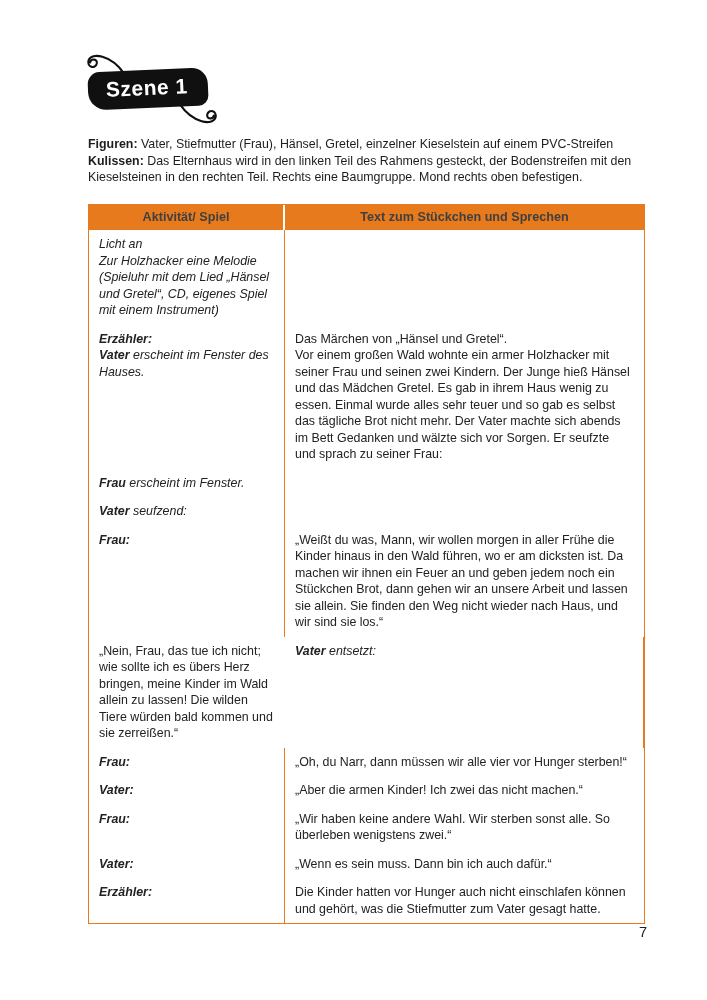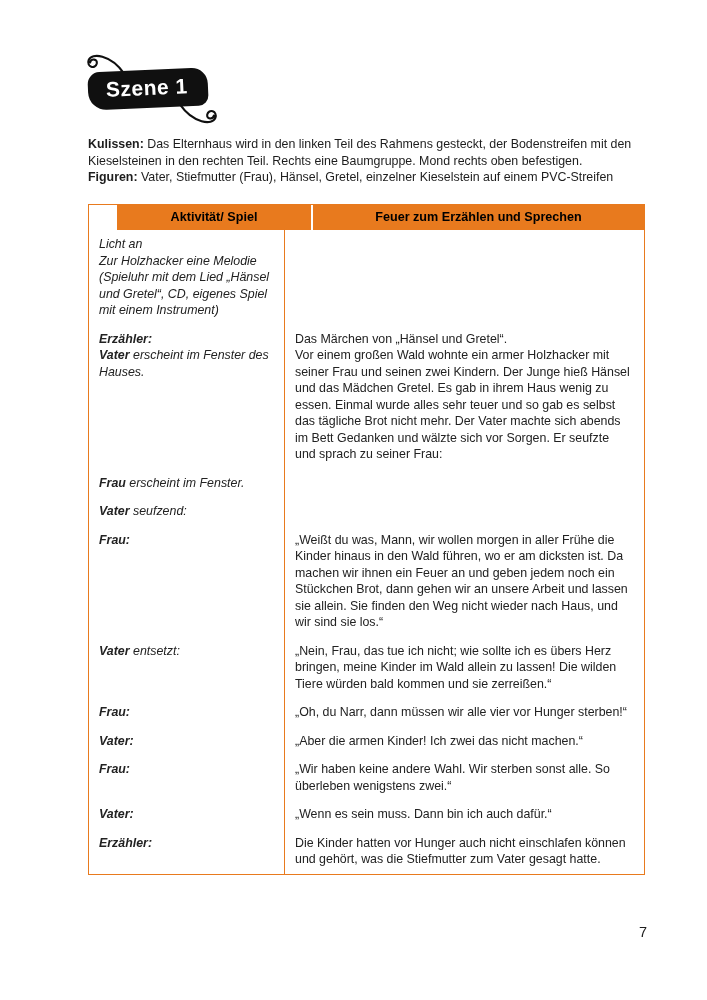--- a/index.html
+++ b/index.html
@@ -36,21 +36,21 @@
   }
   .intro p { margin: 0; }
 
   
   .script-table {
     position: absolute; left: 88px; top: 204px; width: 557px;
     border: 1px solid #E87A1E;
   }
   .thead {
     display: grid; grid-template-columns: 196px 1fr;
-    background: #E87A1E; color: #000000; margin-left: 28px;
+    background: #E87A1E; color: #404040;
   }
   .hcell {
     text-align: center; font-weight: 700; font-size: 12.6px;
     padding: 5px 4px 6px 4px;
   }
   .hcell:first-child { border-right: 2px solid #ffffff; }
 
   .srow { display: grid; grid-template-columns: 196px 1fr; }
   .cell { padding: 6px 12px 6px 10px; font-size: 12.4px; line-height: 16.5px; }
   .cell.left { border-right: 1px solid #E87A1E; font-style: italic; }
@@ -75,28 +75,28 @@
     </svg>
     <div class="ribbon">
       <span>Szene 1</span>
     </div>
     <svg class="fl fl-bottom" viewBox="0 0 48 26">
       <path d="M46 24 C32 4 12 2 9 10 C6.5 17 16 20 17.5 13.5 C18.5 8.5 11.5 8 10.5 12.5" fill="none" stroke="#101010" stroke-width="2.2" stroke-linecap="round"></path>
     </svg>
   </div>
 
   <div class="intro">
+    <p><strong>Figuren:</strong> <span>Vater, Stiefmutter (Frau), Hänsel, Gretel, einzelner Kieselstein auf einem PVC-Streifen</span></p>
     <p><strong>Kulissen:</strong> <span>Das Elternhaus wird in den linken Teil des Rahmens gesteckt, der Bodenstreifen mit den Kieselsteinen in den rechten Teil. Rechts eine Baumgruppe. Mond rechts oben befestigen.</span></p>
-    <p><strong>Figuren:</strong> <span>Vater, Stiefmutter (Frau), Hänsel, Gretel, einzelner Kieselstein auf einem PVC-Streifen</span></p>
   </div>
 
   <div class="script-table">
     <div class="thead">
       <div class="hcell">Aktivität/ Spiel</div>
-      <div class="hcell">Feuer zum Erzählen und Sprechen</div>
+      <div class="hcell">Text zum Stückchen und Sprechen</div>
     </div>
     <div class="tbody">
         <div class="srow">
           <div class="cell left">
             <p class="lline">Licht an</p>
             <p class="lline">Zur Holzhacker eine Melodie (Spieluhr mit dem Lied „Hänsel und Gretel“, CD, eigenes Spiel mit einem Instrument)</p>
           </div>
           <div class="cell right"></div>
         </div>
         <div class="srow">
@@ -122,25 +122,25 @@
         </div>
         <div class="srow">
           <div class="cell left">
             <p class="lline"><b>Frau:</b></p>
           </div>
           <div class="cell right">
             <p>„Weißt du was, Mann, wir wollen morgen in aller Frühe die Kinder hinaus in den Wald führen, wo er am dicksten ist. Da machen wir ihnen ein Feuer an und geben jedem noch ein Stückchen Brot, dann gehen wir an unsere Arbeit und lassen sie allein. Sie finden den Weg nicht wieder nach Haus, und wir sind sie los.“</p>
           </div>
         </div>
         <div class="srow">
+          <div class="cell right">
+            <p>„Nein, Frau, das tue ich nicht; wie sollte ich es übers Herz bringen, meine Kinder im Wald allein zu lassen! Die wilden Tiere würden bald kommen und sie zerreißen.“</p>
+          </div>
           <div class="cell left">
             <p class="lline"><b>Vater</b> entsetzt:</p>
-          </div>
-          <div class="cell right">
-            <p>„Nein, Frau, das tue ich nicht; wie sollte ich es übers Herz bringen, meine Kinder im Wald allein zu lassen! Die wilden Tiere würden bald kommen und sie zerreißen.“</p>
           </div>
         </div>
         <div class="srow">
           <div class="cell left">
             <p class="lline"><b>Frau:</b></p>
           </div>
           <div class="cell right">
             <p>„Oh, du Narr, dann müssen wir alle vier vor Hunger sterben!“</p>
           </div>
         </div>

